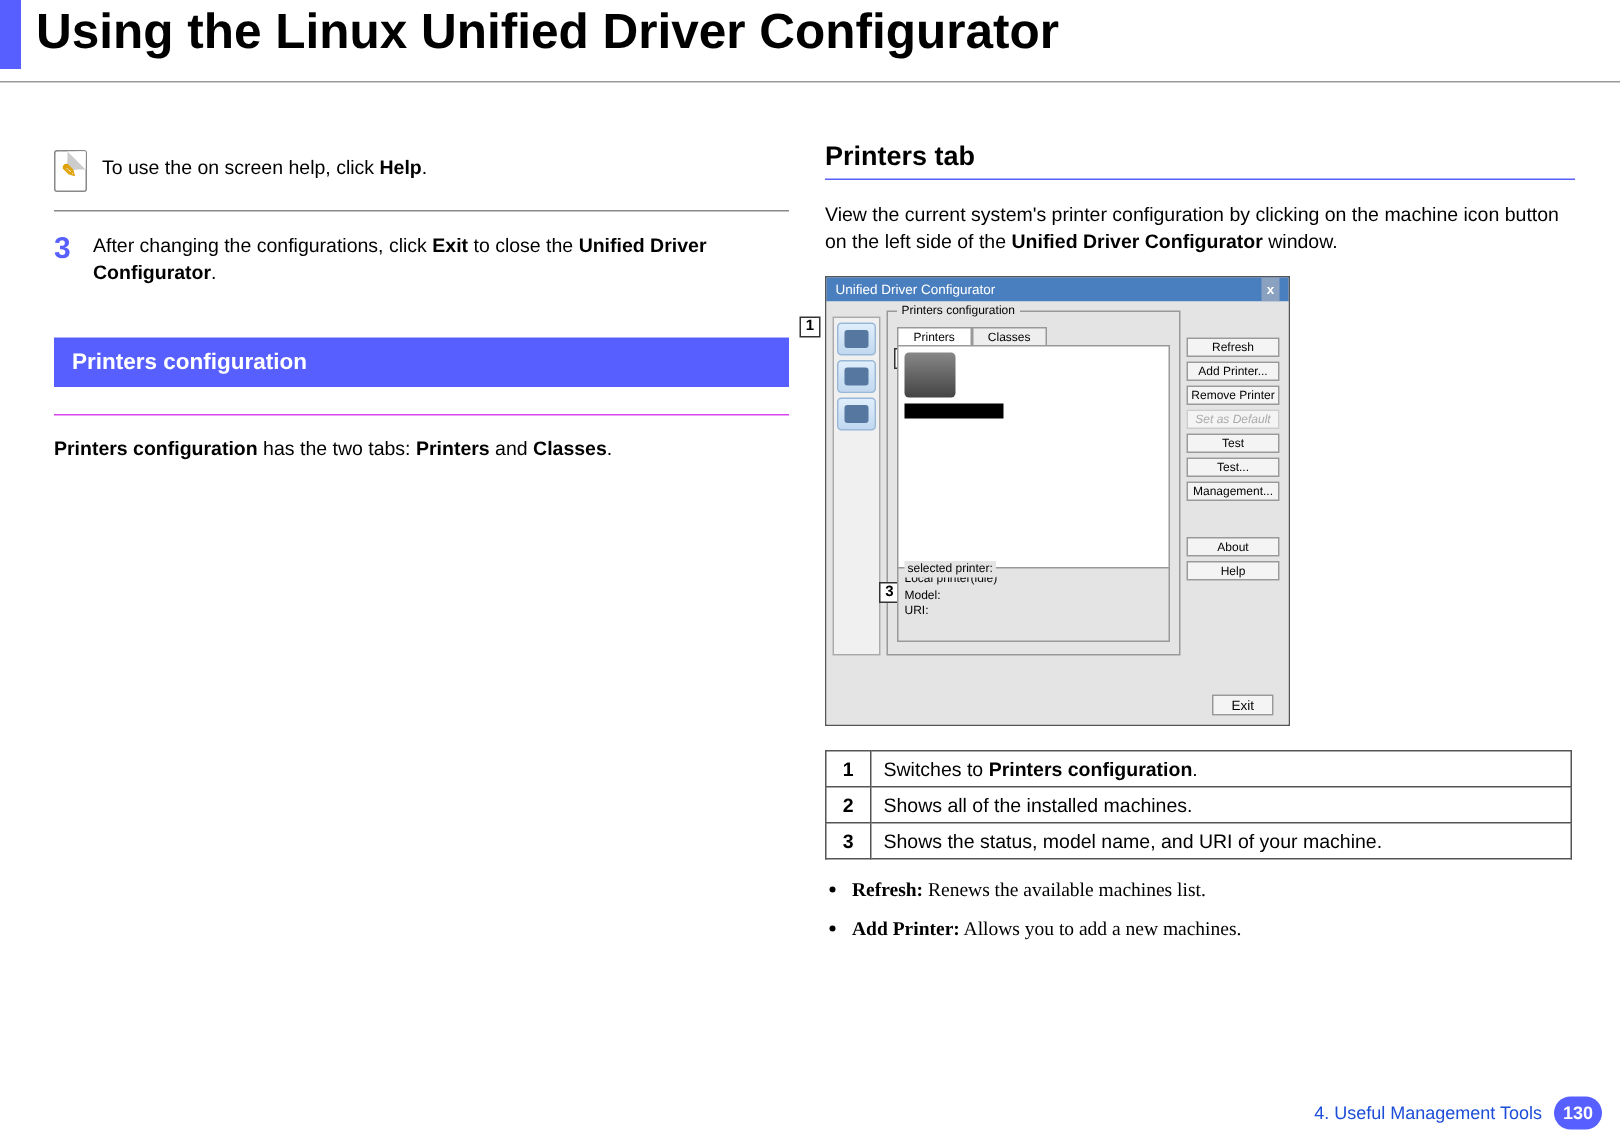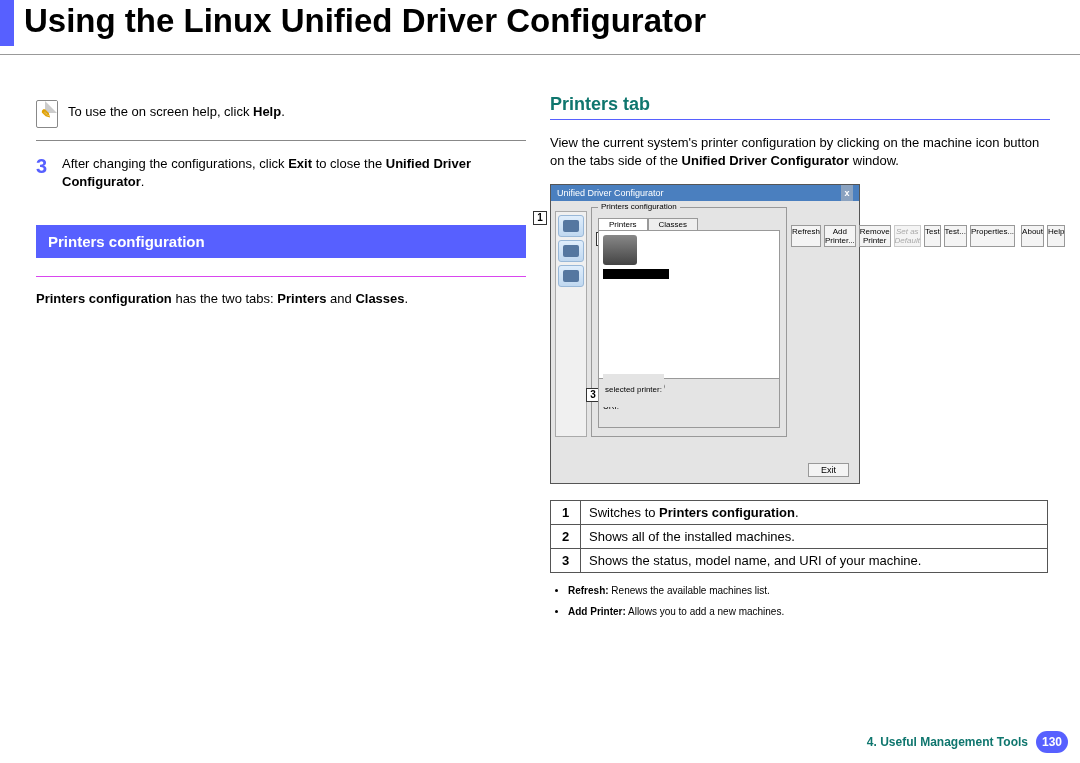--- a/index.html
+++ b/index.html
@@ -63,21 +63,21 @@
   .sub-para {
     margin-top: 18px; font-size: 13px; border-top: 1px solid #d946ef; padding-top: 14px;
   }
   .sub-para b { font-weight: bold; }
   
   .right-col {
     position: absolute;
     top: 94px; left: 550px; width: 500px;
   }
   .right-heading {
-    font-size: 18px; font-weight: bold; color: #0f766e;
+    font-size: 18px; font-weight: bold; color: #000000;
   }
   .right-hr { border: none; border-top: 1px solid #5760ff; margin-top: 4px; }
   .right-para { margin-top: 14px; font-size: 13px; line-height: 1.4; }
   .right-para b { font-weight: bold; }
 
   
   .shot-frame {
     margin-top: 14px; border: 1px solid #555; background: #eee; width: 310px; height: 300px;
     position: relative; font-family: Tahoma, Arial, sans-serif; font-size: 9px;
   }
@@ -107,48 +107,48 @@
     position: absolute; top: 22px; left: 6px; right: 6px; height: 150px;
     background: #fff; border: 1px solid #999;
   }
   .shot-printer-thumb { width: 34px; height: 30px; margin: 4px; 
     background: linear-gradient(#888,#444); border-radius: 3px; }
   .shot-printer-shadow { width: 66px; height: 10px; background:#000; margin-left:4px; }
   .shot-selected {
     position: absolute; bottom: 8px; left: 6px; right: 6px; height: 50px;
     border: 1px solid #999; background: #e4e4e4; padding: 2px 4px; font-size: 8px; line-height: 1.3;
   }
-  .shot-selected-label { position:absolute; top:-5px; left:4px; background:#e4e4e4; padding:11px 2px; font-size:8px; }
+  .shot-selected-label { position:absolute; top:-5px; left:4px; background:#e4e4e4; padding:0 2px; font-size:8px; }
   .shot-right-btns {
-    position: absolute; right: 6px; top: 24px; width: 62px; display: flex; gap: 3px;
+    position: absolute; right: 6px; top: 24px; width: 62px; display: flex; flex-direction: column; gap: 3px;
   }
   .shot-btn { border: 1px solid #999; background: #f4f4f4; font-size: 8px; text-align: center; padding: 1px 0; }
   .shot-btn.disabled { color: #aaa; border-color: #ccc; font-style: italic; }
   .shot-exit { position: absolute; right: 10px; bottom: 6px; border:1px solid #999; background:#f4f4f4; font-size:9px; padding:1px 12px; }
   .callout {
     position: absolute; width: 14px; height: 14px; border: 1px solid #333;
     background: #fff; color:#000; text-align:center; line-height:12px;
     font-size: 10px; font-weight: bold;
   }
 
   
   .num-table { margin-top: 16px; border-collapse: collapse; width: 498px; font-size: 13px; }
   .num-table td { border: 1px solid #555; padding: 4px 8px; }
   .num-table td.n { width: 30px; text-align: center; font-weight: bold; }
 
   .follow { margin-top: 22px; font-size: 13px; }
-  .bullets { margin-top: 12px; font-size: 10px; padding-left: 18px; }
+  .bullets { margin-top: 12px; font-size: 13px; padding-left: 18px; font-family: Liberation Serif, serif; }
   .bullets li { margin-bottom: 10px; }
   .bullets b { font-weight: bold; }
 
   .footer {
     position: absolute; bottom: 10px; right: 12px; display:flex; align-items:center; gap:8px;
     font-size: 12px;
   }
-  .footer .chap { color: #0f766e; font-weight: bold; }
+  .footer .chap { color: #1d4ed8; font-weight: normal; }
   .footer .pg { background: #5760ff; color:#fff; font-weight:bold; padding: 4px 6px; border-radius: 11px; }
 </style>
 </head>
 <body>
 
 <div class="accent-bar"></div>
 <h1 class="page-title">Using the Linux Unified Driver Configurator</h1>
 <hr class="hr-top">
 
 <div class="left-col">
@@ -167,21 +167,21 @@
   <div class="section-bar">Printers configuration</div>
   <div class="sub-para">
     <b>Printers configuration</b><span> has the two tabs: </span><b>Printers</b><span> and </span><b>Classes</b><span>.</span>
   </div>
 </div>
 
 <div class="right-col">
   <div class="right-heading">Printers tab</div>
   <hr class="right-hr">
   <div class="right-para">
-    <span>View the current system's printer configuration by clicking on the machine icon button on the tabs side of the </span><b>Unified Driver Configurator</b><span> window.</span>
+    <span>View the current system's printer configuration by clicking on the machine icon button on the left side of the </span><b>Unified Driver Configurator</b><span> window.</span>
   </div>
 
   <div class="shot-frame">
     <div class="shot-title">
       <span>Unified Driver Configurator</span>
       <span class="shot-x">x</span>
     </div>
     <div class="shot-body">
       <div class="callout" style="left:-18px; top:10px;">1</div>
       <div class="shot-icons">
@@ -208,21 +208,21 @@
           <div>URI:</div>
         </div>
       </div>
       <div class="shot-right-btns">
         <div class="shot-btn">Refresh</div>
         <div class="shot-btn">Add Printer...</div>
         <div class="shot-btn">Remove Printer</div>
         <div class="shot-btn disabled">Set as Default</div>
         <div class="shot-btn">Test</div>
         <div class="shot-btn">Test...</div>
-        <div class="shot-btn">Properties...</div>
+        <div class="shot-btn">Management...</div>
         <div style="height:18px"></div>
         <div class="shot-btn">About</div>
         <div class="shot-btn">Help</div>
       </div>
       <div class="shot-exit">Exit</div>
     </div>
   </div>
 
   <table class="num-table">
     <tbody>

